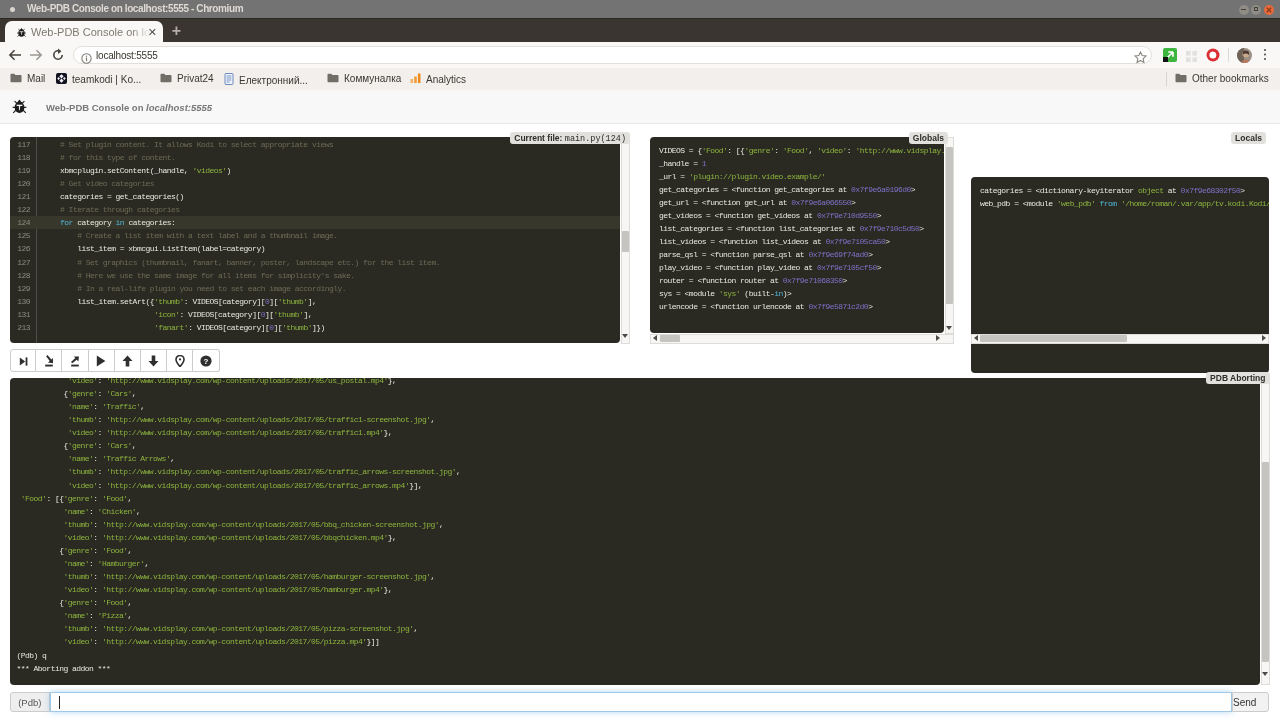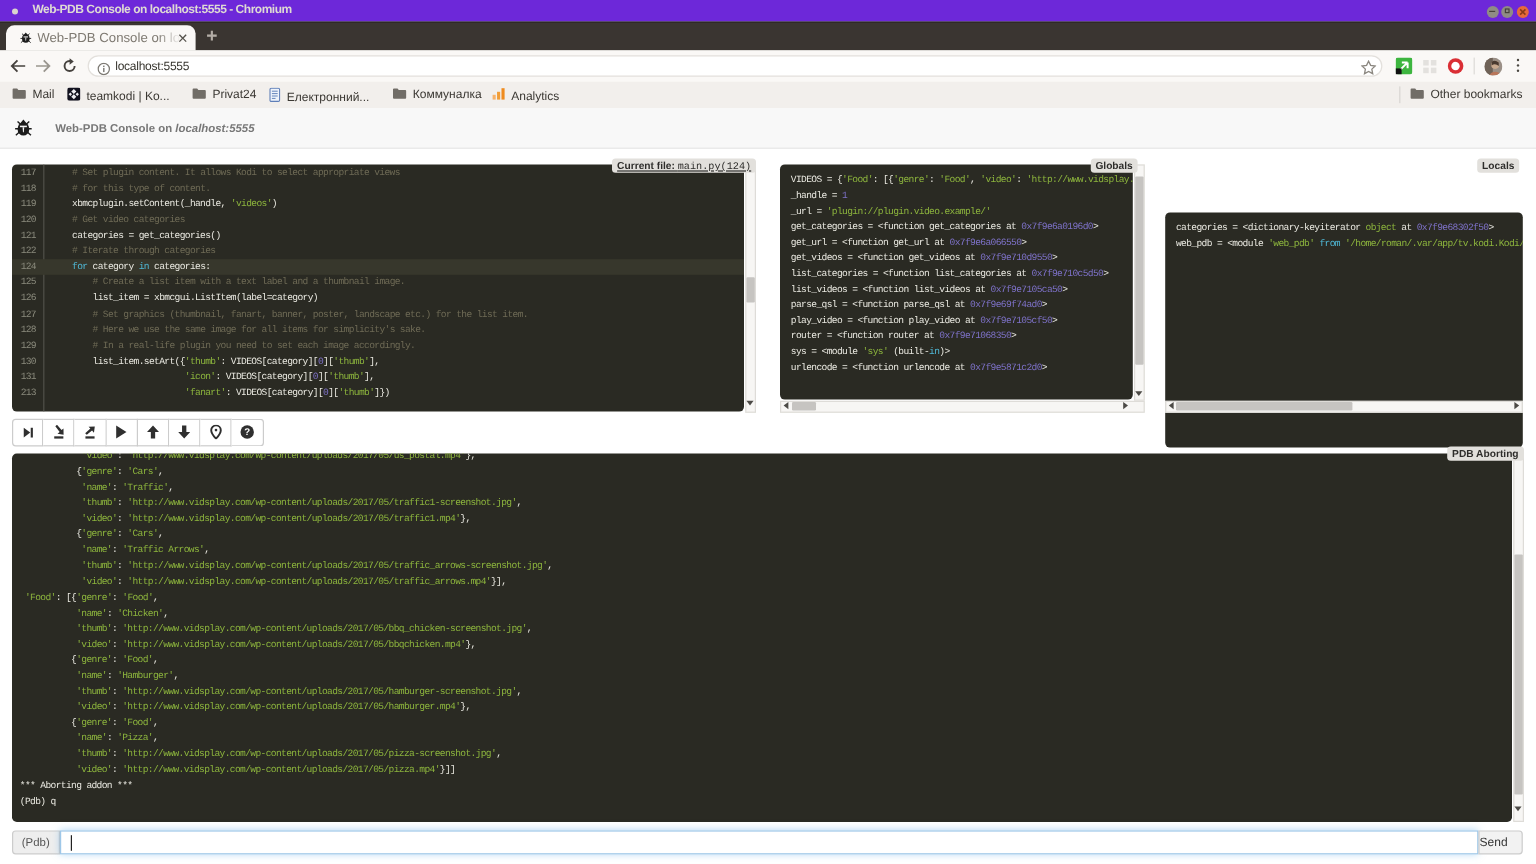--- a/index.html
+++ b/index.html
@@ -1,21 +1,21 @@
 <!DOCTYPE html>
 <html><head><meta charset="utf-8">
 <style>
 * { margin:0; padding:0; box-sizing:border-box; }
 html,body { width:1280px; height:720px; overflow:hidden; background:#fff;
   font-family:"Liberation Sans", sans-serif; }
 .abs { position:absolute; }
 #stage { position:relative; width:1280px; height:720px; }
 
 
-#titlebar { position:absolute; left:0; top:0; width:1280px; height:18px; background:#6d28d9; }
+#titlebar { position:absolute; left:0; top:0; width:1280px; height:18px; background:#737373; }
 #titlebar .dot { position:absolute; left:10px; top:6.5px; width:5px; height:5px; border-radius:50%; background:#d9d4ce; }
 #titlebar .t { position:absolute; left:27px; top:2.5px; font-size:10px; font-weight:bold; color:#dfdad4; letter-spacing:-0.4px; }
 .wbtn { position:absolute; top:4.5px; width:10px; height:10px; border-radius:50%; }
 #tabstrip { position:absolute; left:0; top:18px; width:1280px; height:24px; background:#3a3531; border-top:1px solid #2c2824; }
 #tab { position:absolute; left:5px; top:2px; width:158px; height:21px; background:#faf8f6; border-radius:7px 7px 0 0; }
 #tab .fav { position:absolute; left:11px; top:3px; }
 #tab .tt { position:absolute; left:26px; top:4.5px; font-size:11px; color:#7e7971; width:122px; white-space:nowrap; overflow:hidden;
   -webkit-mask-image:linear-gradient(90deg,#000 82%,transparent 98%); }
 #tab .x { position:absolute; right:6px; top:4.5px; font-size:11px; color:#55524c; }
 #newtab { position:absolute; left:169px; top:4px; width:15px; height:15px; color:#b3ada6; font-size:16px; line-height:15px; text-align:center; font-weight:bold; }
@@ -290,21 +290,21 @@
       <div class="lines">
 <div class="ln ">categories = &lt;dictionary-keyiterator <i class="s">object</i> at <i class="n">0x7f9e68302f50</i>&gt;</div>
 <div class="ln ">web_pdb = &lt;module <i class="s">'web_pdb'</i> <i class="k">from</i> <i class="s">'/home/roman/.var/app/tv.kodi.Kodi/data'</i></div>
   </div>
     </div>
   <div class="sbh" style="left:971px;top:333.5px;width:298px;"></div>
   <div class="sbthumb" style="left:980px;top:335px;width:147px;height:7px;"></div>
   <div class="sbarr" style="left:974px;top:335.2px;border-top:3.4px solid transparent;border-bottom:3.4px solid transparent;border-right:4.5px solid #4c4a46;"></div>
   <div class="sbarr" style="left:1262px;top:335.2px;border-top:3.4px solid transparent;border-bottom:3.4px solid transparent;border-left:4.5px solid #4c4a46;"></div>
 
-  <div class="plabel" style="right:650px;top:132px;text-decoration:underline;">Current file: <span class="mono">main.py(124)</span></div>
+  <div class="plabel" style="right:650px;top:132px;">Current file: <span class="mono">main.py(124)</span></div>
   <div class="plabel" style="right:332px;top:132px;">Globals</div>
   <div class="plabel" style="right:14px;top:132px;">Locals</div>
 
   <div id="btngroup">
 <div class="dbtn"><svg width="9" height="9" viewBox="0 0 9 9">
           <path d="M0.8 0.4 6.2 4.5 0.8 8.6z" fill="#2f2f2f"></path>
           <rect x="6.6" y="0.4" width="1.8" height="8.2" fill="#2f2f2f"></rect>
         </svg></div>
 <div class="dbtn"><svg width="12" height="13" viewBox="0 0 12 13">
           <g fill="#2f2f2f">
@@ -353,22 +353,22 @@
 <div class="ln ">           <i class="s">'thumb'</i>: <i class="s">'http://www.vidsplay.com/wp-content/uploads/2017/05/bbq_chicken-screenshot.jpg'</i>,</div>
 <div class="ln ">           <i class="s">'video'</i>: <i class="s">'http://www.vidsplay.com/wp-content/uploads/2017/05/bbqchicken.mp4'</i>},</div>
 <div class="ln ">          {<i class="s">'genre'</i>: <i class="s">'Food'</i>,</div>
 <div class="ln ">           <i class="s">'name'</i>: <i class="s">'Hamburger'</i>,</div>
 <div class="ln ">           <i class="s">'thumb'</i>: <i class="s">'http://www.vidsplay.com/wp-content/uploads/2017/05/hamburger-screenshot.jpg'</i>,</div>
 <div class="ln ">           <i class="s">'video'</i>: <i class="s">'http://www.vidsplay.com/wp-content/uploads/2017/05/hamburger.mp4'</i>},</div>
 <div class="ln ">          {<i class="s">'genre'</i>: <i class="s">'Food'</i>,</div>
 <div class="ln ">           <i class="s">'name'</i>: <i class="s">'Pizza'</i>,</div>
 <div class="ln ">           <i class="s">'thumb'</i>: <i class="s">'http://www.vidsplay.com/wp-content/uploads/2017/05/pizza-screenshot.jpg'</i>,</div>
 <div class="ln ">           <i class="s">'video'</i>: <i class="s">'http://www.vidsplay.com/wp-content/uploads/2017/05/pizza.mp4'</i>}]]</div>
+<div class="ln ">(Pdb) q</div>
 <div class="ln ">*** Aborting addon ***</div>
-<div class="ln ">(Pdb) q</div>
   </div>
     </div>
   <div class="sbv" style="left:1260.5px;top:377.5px;height:307px;"></div>
   <div class="sbthumb" style="left:1262px;top:462px;width:6.5px;height:200px;"></div>
   <div class="sbarr" style="left:1262.3px;top:672px;border-left:3.4px solid transparent;border-right:3.4px solid transparent;border-top:4.5px solid #4c4a46;"></div>
   <div class="plabel" style="right:10.5px;top:371.5px;">PDB Aborting</div>
 
   <div id="inputrow">
     <div id="pdbaddon">(Pdb)</div>
     <div id="pdbinput">

